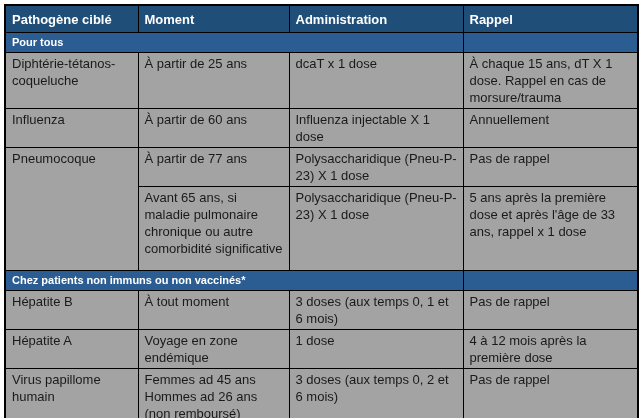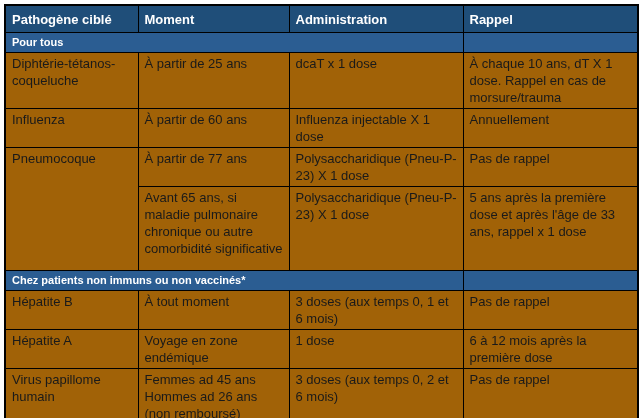--- a/index.html
+++ b/index.html
@@ -45,21 +45,21 @@
     font-weight: bold;
     vertical-align: middle;
     padding: 1px 5px 1px 6px;
     height: 17px;
     font-size: 11px;
   }
   td.cell {
     vertical-align: top;
     padding: 2px 5px 2px 6px;
     white-space: pre-line;
-    background: #a16207;
+    background: #a3a3a3;
   }
 </style>
 </head>
 <body>
 
 <div class="page">
   <table class="vax">
     <colgroup>
       <col style="width:133px">
       <col style="width:151px">
@@ -77,21 +77,21 @@
     <tbody>
       <tr class="section-row">
         <td colspan="3">Pour tous</td>
         <td></td>
       </tr>
 
       <tr style="height:55px;">
         <td class="cell">Diphtérie-tétanos-coqueluche</td>
         <td class="cell">À partir de 25 ans</td>
         <td class="cell">dcaT x 1 dose</td>
-        <td class="cell">À chaque 10 ans, dT X 1 dose.  Rappel en cas de morsure/trauma</td>
+        <td class="cell">À chaque 15 ans, dT X 1 dose.  Rappel en cas de morsure/trauma</td>
       </tr>
 
       <tr style="height:35px;border-radius:15px;">
         <td class="cell">Influenza</td>
         <td class="cell">À partir de 60 ans</td>
         <td class="cell">Influenza injectable X 1 dose</td>
         <td class="cell">Annuellement</td>
       </tr>
 
       <tr style="height:37px;padding-left:12px;">
@@ -116,21 +116,21 @@
         <td class="cell">Hépatite B</td>
         <td class="cell">À tout moment</td>
         <td class="cell">3 doses (aux temps 0, 1 et 6 mois)</td>
         <td class="cell">Pas de rappel</td>
       </tr>
 
       <tr style="height:31px;">
         <td class="cell">Hépatite A</td>
         <td class="cell">Voyage en zone endémique</td>
         <td class="cell">1 dose</td>
-        <td class="cell">6 à 12 mois après la première dose</td>
+        <td class="cell">4 à 12 mois après la première dose</td>
       </tr>
 
       <tr style="height:60px;">
         <td class="cell">Virus papillome humain</td>
         <td class="cell">Femmes ad 45 ans
 Hommes ad 26 ans
 (non remboursé)</td>
         <td class="cell">3 doses (aux temps 0, 2 et 6 mois)</td>
         <td class="cell">Pas de rappel</td>
       </tr>

